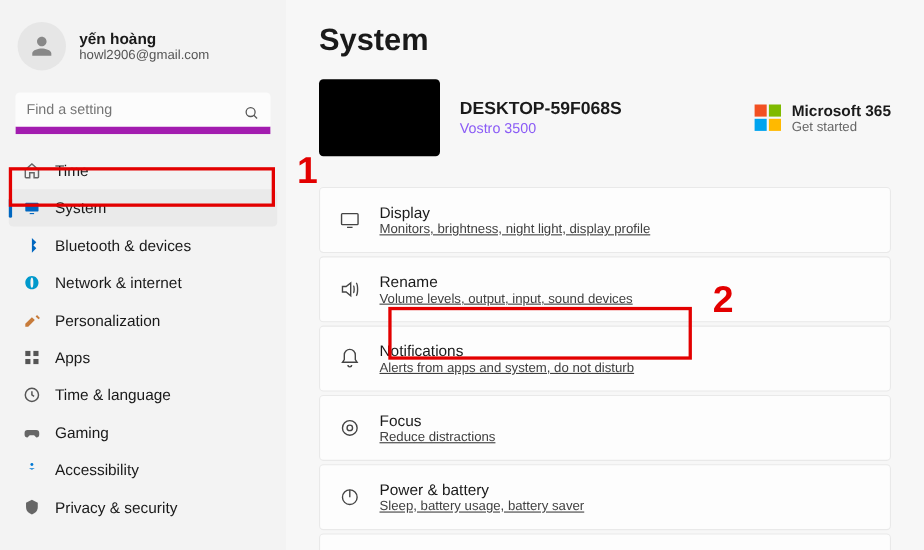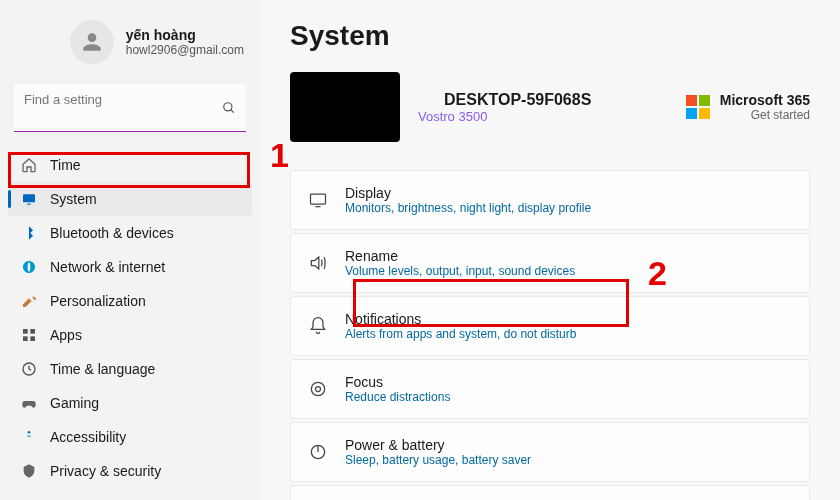--- a/index.html
+++ b/index.html
@@ -1,55 +1,55 @@
 <!DOCTYPE html>
 <html><head>
 <meta charset="utf-8">
 <style>
 * { box-sizing: border-box; margin: 0; padding: 0; }
 body { font-family: "Segoe UI", -apple-system, sans-serif; background: #f3f3f3; width: 840px; height: 500px; overflow: hidden; font-size: 14px; color: #1a1a1a; }
 .layout { display: flex; height: 100%; }
 
 
 .sidebar { width: 260px; padding: 16px 8px; background: #f3f3f3; }
-.profile { display: flex; align-items: center; gap: 12px; padding: 4px 8px 16px 8px; justify-content: flex-end; }
+.profile { display: flex; align-items: center; gap: 12px; padding: 4px 8px 16px 8px; }
 .avatar { width: 44px; height: 44px; border-radius: 50%; background: #e6e6e6; display: flex; align-items: center; justify-content: center; }
 .avatar svg { width: 26px; height: 26px; fill: #888; }
 .profile-info .name { font-weight: 600; font-size: 14px; }
 .profile-info .email { font-size: 12px; color: #555; }
 
 .search { position: relative; margin: 4px 6px 16px 6px; }
-.search input { width: 100%; padding: 8px 28px 24px 10px; border: none; border-bottom: 1px solid #a21caf; background: #fcfcfc; border-radius: 4px 4px 0 0; font-size: 13px; outline: none; }
+.search input { width: 100%; padding: 8px 28px 8px 10px; border: none; border-bottom: 7px solid #a21caf; background: #fcfcfc; border-radius: 4px 4px 0 0; font-size: 13px; outline: none; }
 .search .search-icon { position: absolute; right: 10px; top: 50%; transform: translateY(-50%); pointer-events: none; }
 
 .nav { list-style: none; }
 .nav li { display: flex; align-items: center; gap: 12px; padding: 8px 12px; border-radius: 4px; cursor: pointer; font-size: 14px; }
 .nav li.active { background: #eaeaea; position: relative; }
 .nav li.active::before { content: ""; position: absolute; left: 0; top: 8px; bottom: 8px; width: 3px; background: #0067c0; border-radius: 2px; }
 .nav li .nico { width: 18px; height: 18px; display: flex; align-items: center; justify-content: center; }
 
 
 .main { flex: 1; padding: 20px 30px; background: #f7f7f7; overflow: hidden; }
 .page-title { font-size: 28px; font-weight: 600; margin-bottom: 20px; }
 .device-row { display: flex; align-items: center; gap: 18px; margin-bottom: 28px; }
 .device-thumb { width: 110px; height: 70px; background: #000; border-radius: 4px; }
-.device-info .dname { font-size: 16px; font-weight: 600; margin-left: 26px; }
+.device-info .dname { font-size: 16px; font-weight: 600; }
 .device-info .dmodel { font-size: 13px; color: #8b5cf6; }
 .device-info .drename { font-size: 13px; color: #0067c0; cursor: pointer; }
-.cloud-card { margin-left: auto; display: flex; align-items: center; gap: 10px; text-align: right; }
+.cloud-card { margin-left: auto; display: flex; align-items: center; gap: 10px; }
 .ms-logo { width: 24px; height: 24px; display: grid; grid-template-columns: 1fr 1fr; grid-template-rows: 1fr 1fr; gap: 2px; }
 .ms-logo span:nth-child(1){background:#f25022}.ms-logo span:nth-child(2){background:#7fba00}.ms-logo span:nth-child(3){background:#00a4ef}.ms-logo span:nth-child(4){background:#ffb900}
 .cloud-text .ct1 { font-size: 14px; font-weight: 600; white-space: nowrap; }
 .cloud-text .ct2 { font-size: 12px; color: #666; white-space: nowrap; }
 
 .cards { display: flex; flex-direction: column; gap: 3px; }
 .card { display: flex; align-items: center; gap: 16px; padding: 14px 16px; background: #fdfdfd; border: 1px solid #e9e9e9; border-radius: 4px; cursor: pointer; }
 .card .cico { width: 22px; display: flex; align-items: center; justify-content: center; color: #444; }
 .card .ctext .ctitle { font-size: 14px; }
-.card .ctext .cdesc { font-size: 12px; color: #0369a1; }
+.card .ctext .cdesc { font-size: 12px; color: #404040; text-decoration: underline; }
 
 
 .anno-box { position: absolute; border: 3px solid #e30000; pointer-events: none; }
 .anno-num { position: absolute; color: #e30000; font-size: 34px; font-weight: 700; font-family: Arial, sans-serif; pointer-events: none; }
 .anno1b { left: 8px; top: 152px; width: 242px; height: 36px; }
 .anno1n { left: 270px; top: 136px; }
 .anno2b { left: 353px; top: 279px; width: 276px; height: 48px; }
 .anno2n { left: 648px; top: 254px; }
 
 svg { display: block; }

